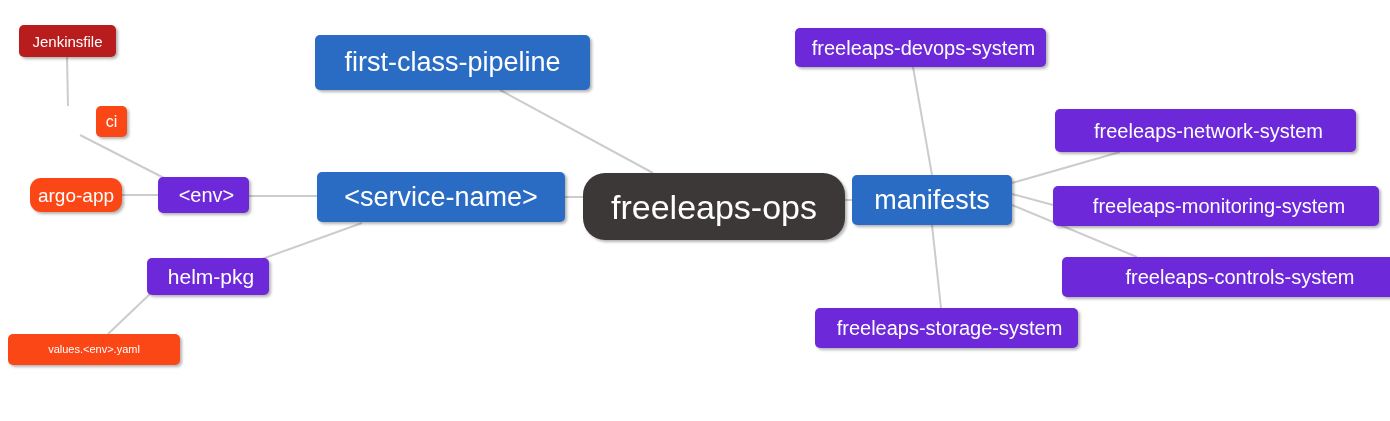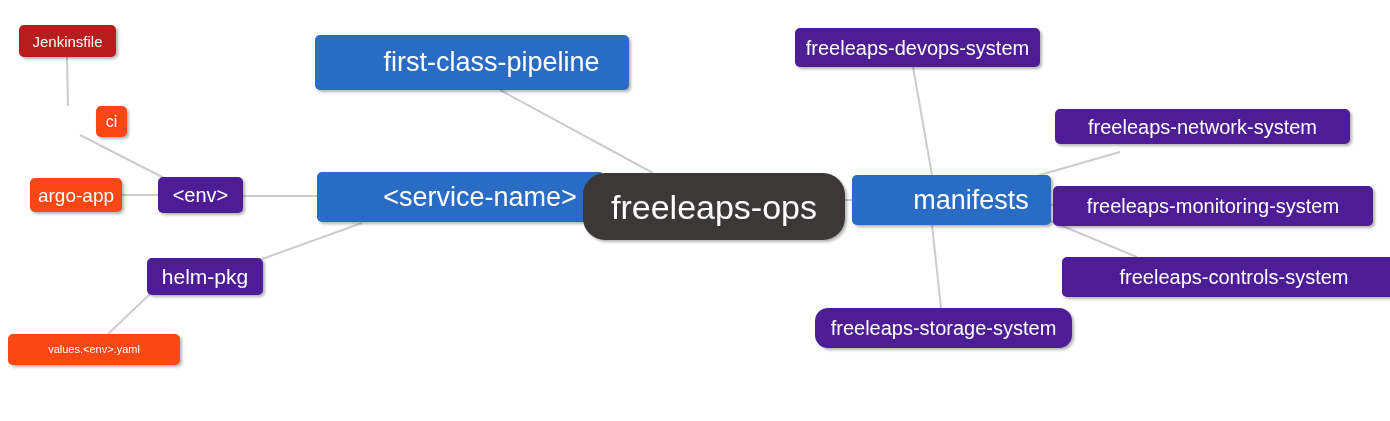--- a/index.html
+++ b/index.html
@@ -14,41 +14,41 @@
   .edges line{stroke:#cccccc;stroke-width:2;}
   .node{
     position:absolute;z-index:1;
     display:flex;align-items:center;justify-content:center;
     color:#ffffff;white-space:nowrap;
     border-radius:5px;
     box-shadow:2px 2px 3px rgba(0,0,0,0.30);
     cursor:pointer;
     line-height:1;
   }
-  .c-blue  {background:#2A6CC4;padding-left:39px;}
-  .c-green {background:#4c1d95;}
+  .c-blue  {background:#2A6CC4;}
+  .c-green {background:#6d28d9;padding-left:6px;}
   .c-red   {background:#FB4616;}
   .c-amber {background:#b91c1c;}
   .c-dark  {background:#3B3837;}
 
   .n-jenkinsfile {left:19px;  top:25px;  width:97px;  height:32px; font-size:15px;}
   .n-ci          {left:53px;  top:106px; width:31px;  height:31px; font-size:16px;margin-left:43px;}
-  .n-argo-app    {left:30px;  top:178px; width:92px;  height:34px; font-size:19px;}
+  .n-argo-app    {left:30px;  top:178px; width:92px;  height:34px; font-size:19px;border-radius:11px;}
   .n-env         {left:158px; top:177px; width:85px;  height:36px; font-size:20px;}
   .n-fcp         {left:315px; top:35px;  width:275px; height:55px; font-size:27px;}
   .n-service     {left:317px; top:172px; width:248px; height:50px; font-size:27px;}
   .n-helm        {left:147px; top:258px; width:116px; height:37px; font-size:21px;}
   .n-values      {left:8px;   top:334px; width:172px; height:31px; font-size:11px;}
   .n-root        {left:583px; top:173px; width:262px; height:67px; font-size:34px;border-radius:22px;}
   .n-manifests   {left:852px; top:175px; width:160px; height:50px; font-size:27px;}
   .n-devops      {left:795px; top:28px;  width:245px; height:39px; font-size:20px;}
-  .n-network     {left:1055px;top:109px; width:295px; height:35px; font-size:20px;}
+  .n-network     {left:1055px;top:109px; width:295px; height:43px; font-size:20px;}
   .n-monitoring  {left:1053px;top:186px; width:320px; height:40px; font-size:20px;}
   .n-controls    {left:1062px;top:257px; width:344px; height:40px; font-size:20px;}
-  .n-storage     {left:815px; top:308px; width:257px; height:40px; font-size:20px;border-radius:13px;}
+  .n-storage     {left:815px; top:308px; width:257px; height:40px; font-size:20px;}
 </style>
 </head>
 <body>
 
 <div class="canvas">
 
   <svg class="edges" width="1390" height="421">
     <line x1="67" y1="57" x2="68" y2="106"></line>
     <line x1="80" y1="135" x2="168" y2="180"></line>
     <line x1="122" y1="195" x2="158" y2="195"></line>

